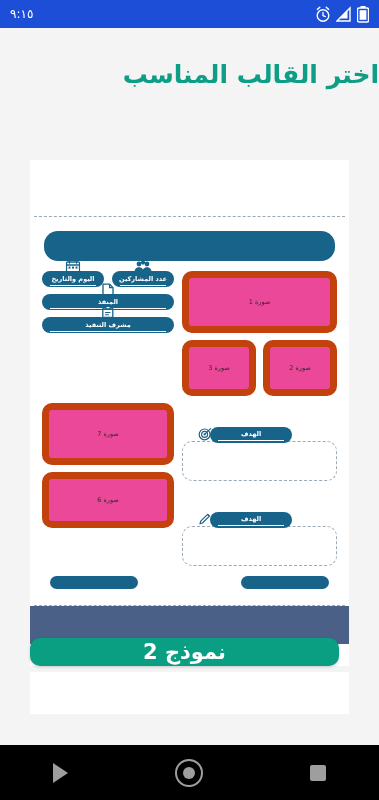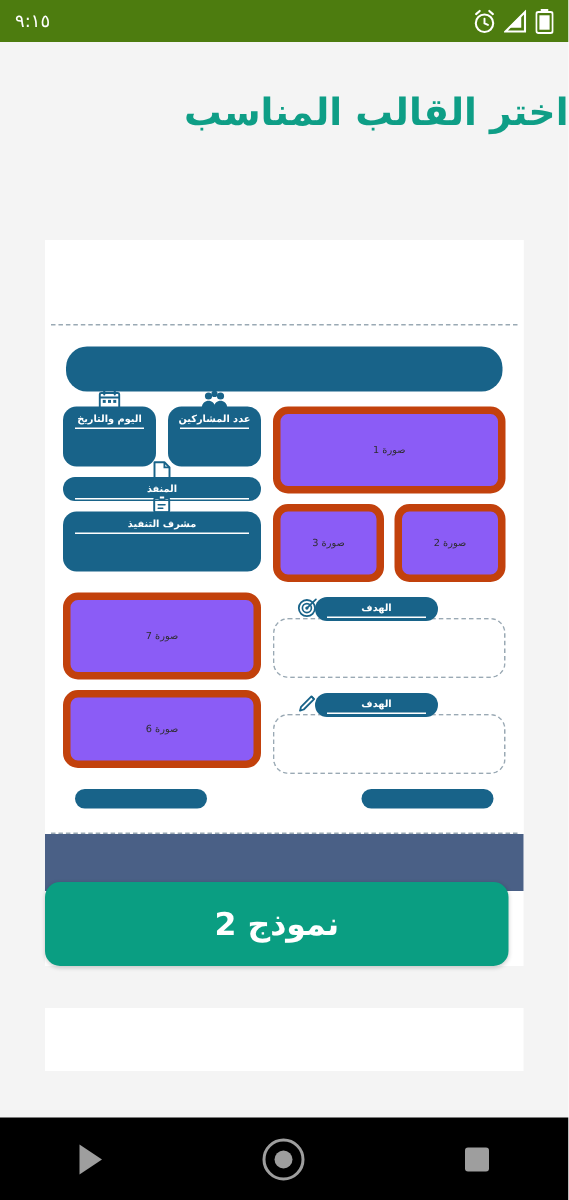--- a/index.html
+++ b/index.html
@@ -5,21 +5,21 @@
 <style>
   html,body{margin:0;padding:0;}
   body{
     width:379px;height:800px;overflow:hidden;
     background:#F4F4F4;
     font-family:"DejaVu Sans","Liberation Sans",sans-serif;
     position:relative;
   }
   
   .statusbar{
-    height:28px;background:#4d7c0f;
+    height:28px;background:#1d4ed8;
     display:flex;align-items:center;justify-content:space-between;
     padding:0 10px;box-sizing:border-box;
   }
   .sb-left{display:flex;align-items:center;gap:5px;}
   .sb-time{color:#fff;font-size:12px;letter-spacing:.3px;}
   .icn{display:inline-block;line-height:0;}
   
   .page-title{
     color:#0E9E86;
     font-size:25px;font-weight:bold;
@@ -41,67 +41,67 @@
   .tpl-body{padding:8px 12px 10px 12px;}
   .headbar{
     background:#186389;border-radius:14px;height:30px;margin:6px 2px 10px 2px;
   }
   .row{display:flex;gap:8px;margin-bottom:7px;}
   .col{display:flex;flex-direction:column;gap:7px;}
   .left-col{width:54%;}
   .right-col{width:46%;}
   
   .imgbox{
-    border:5px solid #c2410c;border-radius:10px;background:#8b5cf6;
+    border:7px solid #c2410c;border-radius:10px;background:#ec4899;
     display:flex;align-items:center;justify-content:center;
     color:#2C2C2C;font-size:6.5px;
   }
   .img-big{height:48px;}
   .img-sm{height:42px;}
   .pair{display:flex;gap:7px;}
   .pair>.imgbox{flex:1;}
   
   .field{
     background:#186389;border-radius:9px;position:relative;
     padding:4px 6px 0 6px;box-sizing:border-box;
   }
   .field .lbl{
     color:#fff;font-size:6.5px;text-align:center;font-weight:bold;
     padding-bottom:2px;
   }
   .field .rule{
     border-top:1px solid #ffffff;margin:0 2px;
   }
-  .field-short{height:40px;}
+  .field-short{height:16px;}
   .field-mid{height:16px;}
   .icon-top{
     position:absolute;top:-11px;left:50%;transform:translateX(-50%);
     line-height:0;
   }
   .two-fields{display:flex;gap:8px;}
   .two-fields>.field{flex:1;}
   
-  .tabwrap{position:relative;margin-top:3px;}
+  .tabwrap{position:relative;margin-top:24px;}
   .tab{
     background:#186389;border-radius:8px;color:#fff;font-size:6.5px;
     font-weight:bold;text-align:center;padding:3px 0 2px 0;width:82px;
     margin:0 auto 0 28px;position:relative;z-index:2;
   }
   .tab .ul{border-top:1px solid #fff;margin:2px 8px 0 8px;}
   .tab-icon{position:absolute;top:0px;left:16px;line-height:0;z-index:3;}
   .dashbox{
     border:1px dashed #9AA9B4;border-radius:10px;height:38px;margin-top:-2px;
   }
   .bottom-pills{display:flex;justify-content:space-between;margin:10px 8px 6px 8px;}
   .pill{background:#186389;border-radius:12px;height:13px;width:88px;}
   .dash-bottom{border-top:1px dashed #9AA9B4;margin:0 4px 0 4px;}
   
   .slate{height:38px;background:#4A6086;margin:0;}
   .teal-btn{
-    background:#0A9E82;border-radius:10px;height:56px;
+    background:#0A9E82;border-radius:10px;height:28px;
     display:flex;align-items:center;justify-content:center;
     color:#fff;font-size:21px;font-weight:bold;
     margin:-6px 10px 0 0;position:relative;z-index:4;
     box-shadow:0 1px 3px rgba(0,0,0,.18);
   }
   .next-card{
     position:absolute;left:30px;top:672px;width:319px;height:42px;background:#fff;
   }
   
   .navbar{

